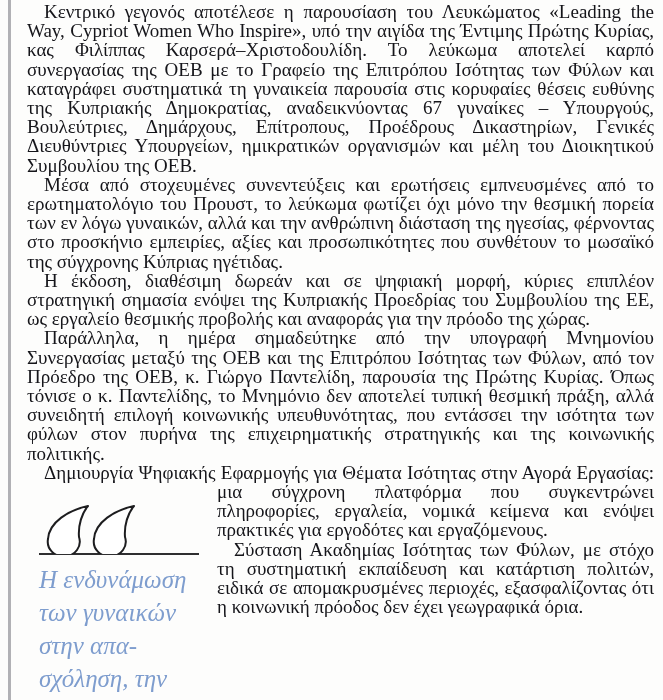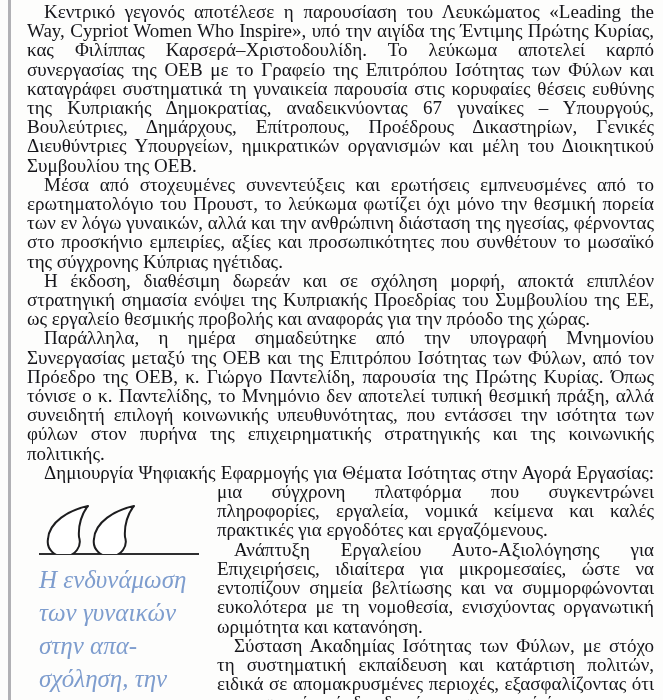--- a/index.html
+++ b/index.html
@@ -50,39 +50,38 @@
   }
 </style>
 </head>
 <body>
 
 <div class="column-rule"></div>
 
 <div class="article">
   <p>Κεντρικό γεγονός αποτέλεσε η παρουσίαση του Λευκώματος «Leading the Way, Cypriot Women Who Inspire», υπό την αιγίδα της Έντιμης Πρώτης Κυρίας, κας Φιλίππας Καρσερά–Χριστοδουλίδη. Το λεύκωμα αποτελεί καρπό συνεργασίας της ΟΕΒ με το Γραφείο της Επιτρόπου Ισότητας των Φύλων και καταγράφει συστηματικά τη γυναικεία παρουσία στις κορυφαίες θέσεις ευθύνης της Κυπριακής Δημοκρατίας, αναδεικνύοντας 67 γυναίκες – Υπουργούς, Βουλεύτριες, Δημάρχους, Επίτροπους, Προέδρους Δικαστηρίων, Γενικές Διευθύντριες Υπουργείων, ημικρατικών οργανισμών και μέλη του Διοικητικού Συμβουλίου της ΟΕΒ.</p>
   <p>Μέσα από στοχευμένες συνεντεύξεις και ερωτήσεις εμπνευσμένες από το ερωτηματολόγιο του Προυστ, το λεύκωμα φωτίζει όχι μόνο την θεσμική πορεία των εν λόγω γυναικών, αλλά και την ανθρώπινη διάσταση της ηγεσίας, φέρνοντας στο προσκήνιο εμπειρίες, αξίες και προσωπικότητες που συνθέτουν το μωσαϊκό της σύγχρονης Κύπριας ηγέτιδας.</p>
-  <p>Η έκδοση, διαθέσιμη δωρεάν και σε σχόληση μορφή, αποκτά επιπλέον στρατηγική σημασία ενόψει της Κυπριακής Προεδρίας του Συμβουλίου της ΕΕ, ως εργαλείο θεσμικής προβολής και αναφοράς για την πρόοδο της χώρας.</p>
+  <p>Η έκδοση, διαθέσιμη δωρεάν και σε ψηφιακή μορφή, κύριες επιπλέον στρατηγική σημασία ενόψει της Κυπριακής Προεδρίας του Συμβουλίου της ΕΕ, ως εργαλείο θεσμικής προβολής και αναφοράς για την πρόοδο της χώρας.</p>
   <p>Παράλληλα, η ημέρα σημαδεύτηκε από την υπογραφή Μνημονίου Συνεργασίας μεταξύ της ΟΕΒ και της Επιτρόπου Ισότητας των Φύλων, από τον Πρόεδρο της ΟΕΒ, κ. Γιώργο Παντελίδη, παρουσία της Πρώτης Κυρίας. Όπως τόνισε ο κ. Παντελίδης, το Μνημόνιο δεν αποτελεί τυπική θεσμική πράξη, αλλά συνειδητή επιλογή κοινωνικής υπευθυνότητας, που εντάσσει την ισότητα των φύλων στον πυρήνα της επιχειρηματικής στρατηγικής και της κοινωνικής πολιτικής.</p>
   <p>
     <span class="pq-spacer"></span>
     <span class="pullquote">
       <span class="pq-marks">
         <span>
           <svg width="96" height="50" viewBox="0 0 96 50" aria-hidden="true">
             <g fill="#ffffff" stroke="#1d1d1f" stroke-width="2" stroke-linejoin="round">
               <path d="M46 2 C27 6 7 18 6 35 A16 15 0 1 0 37 33 C36 21 40 9 46 2 Z"></path>
               <path d="M92 2 C73 6 53 18 52 35 A16 15 0 1 0 83 33 C82 21 86 9 92 2 Z"></path>
             </g>
           </svg>
         </span>
       </span>
       <span class="pq-text">Η ενδυνάμωση
 των γυναικών
 στην απα-
 σχόληση, την
 επιχειρημα-</span>
     </span>
-    <span>Δημιουργία Ψηφιακής Εφαρμογής για Θέματα Ισότητας στην Αγορά Εργασίας: μια σύγχρονη πλατφόρμα που συγκεντρώνει πληροφορίες, εργαλεία, νομικά κείμενα και καλές πρακτικές για εργοδότες και εργαζόμενους.</span>
+    <span>Δημιουργία Ψηφιακής Εφαρμογής για Θέματα Ισότητας στην Αγορά Εργασίας: μια σύγχρονη πλατφόρμα που συγκεντρώνει πληροφορίες, εργαλεία, νομικά κείμενα και ενόψει πρακτικές για εργοδότες και εργαζόμενους.</span>
   </p>
-  <p>Ανάπτυξη Εργαλείου Αυτο-Αξιολόγησης για Επιχειρήσεις, ιδιαίτερα για μικρομεσαίες, ώστε να εντοπίζουν σημεία βελτίωσης και να συμμορφώνονται ευκολότερα με τη νομοθεσία, ενισχύοντας οργανωτική ωριμότητα και κατανόηση.</p>
   <p>Σύσταση Ακαδημίας Ισότητας των Φύλων, με στόχο τη συστηματική εκπαίδευση και κατάρτιση πολιτών, ειδικά σε απομακρυσμένες περιοχές, εξασφαλίζοντας ότι η κοινωνική πρόοδος δεν έχει γεωγραφικά όρια.</p>
 
 </div>
 
 </body></html>

